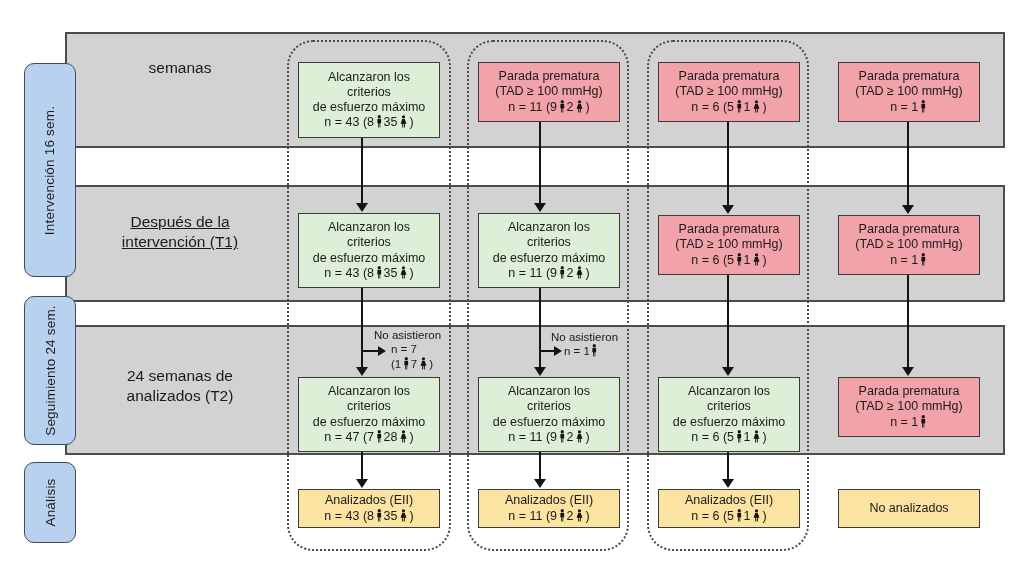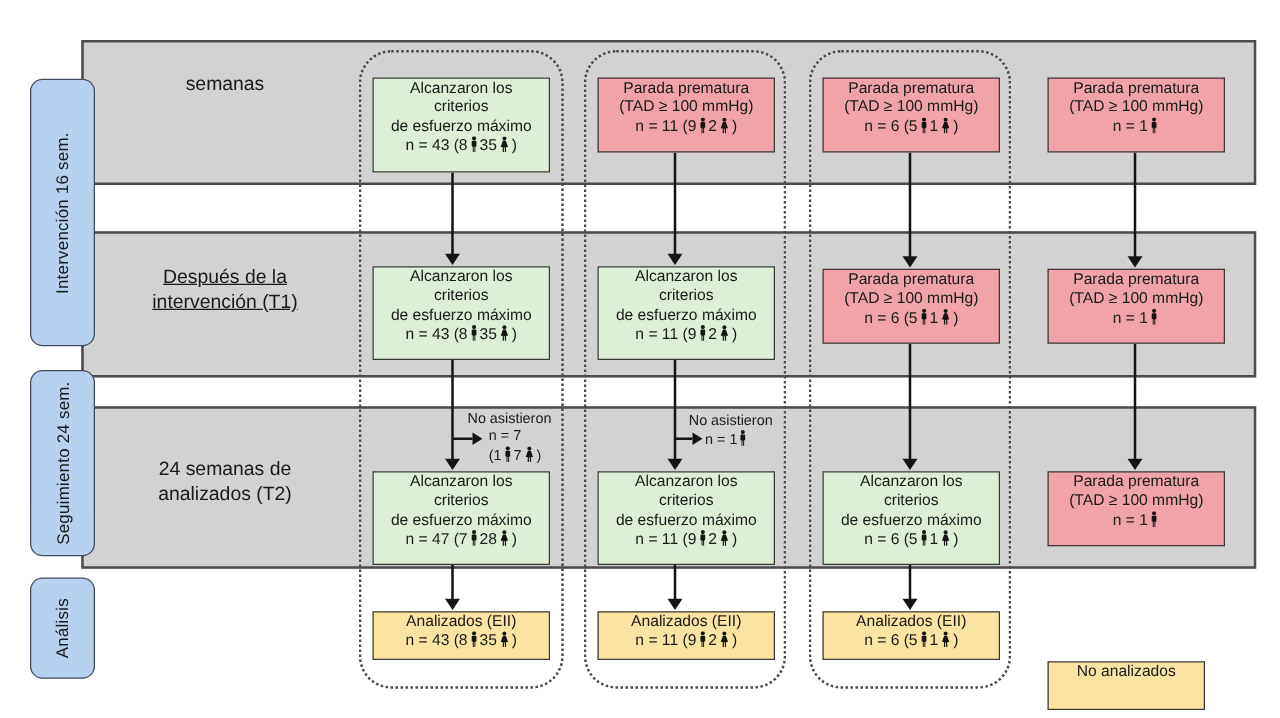--- a/index.html
+++ b/index.html
@@ -7,21 +7,21 @@
   .canvas{position:relative;width:1024px;height:574px;background:#ffffff;overflow:hidden;}
 
   .band{position:absolute;left:65px;width:940px;background:#d2d2d2;border:2px solid #4c4c4c;box-sizing:border-box;z-index:1;}
   .dotted{position:absolute;border:2px dotted #4a4a4a;border-radius:26px;box-sizing:border-box;z-index:2;}
 
   .sideLabel{position:absolute;background:#b7d1ee;border:1.5px solid #3f4a5a;border-radius:10px;display:flex;align-items:center;justify-content:center;box-sizing:border-box;z-index:2;}
   .sideLabel span{transform:rotate(-90deg);white-space:nowrap;font-size:13.5px;letter-spacing:.2px;}
 
   .rowLabel{position:absolute;text-align:center;font-size:15.5px;line-height:1.3;z-index:2;}
 
-  .box{position:absolute;border:1.5px solid #3a3a3a;box-sizing:border-box;display:flex;flex-direction:column;align-items:center;text-align:center;font-size:12.5px;line-height:1.22;z-index:4;}
+  .box{position:absolute;border:1.5px solid #3a3a3a;box-sizing:border-box;display:flex;flex-direction:column;align-items:center;justify-content:center;text-align:center;font-size:12.5px;line-height:1.22;z-index:4;}
   .box.green{background:#ddefd6;}
   .box.red{background:#f2a3aa;}
   .box.yellow{background:#fbe3a2;}
   .bline{white-space:nowrap;}
 
   .vline{position:absolute;width:2px;background:#141414;z-index:3;}
   .ahead{position:absolute;width:0;height:0;border-left:6px solid transparent;border-right:6px solid transparent;border-top:9px solid #141414;z-index:3;}
   .hline{position:absolute;height:2px;background:#141414;z-index:3;}
   .rhead{position:absolute;width:0;height:0;border-top:5px solid transparent;border-bottom:5px solid transparent;border-left:8px solid #141414;z-index:3;}
 
@@ -272,17 +272,17 @@
   <div class="box yellow" style="left:658px;top:489px;width:142px;height:39px;">
       <div class="bline"><span>Analizados (EII)</span></div>
       <div class="bline"><span>n = 6 (5</span><svg class="pg m" viewBox="0 0 10 20" xmlns="http://www.w3.org/2000/svg">
     <circle cx="5" cy="2.6" r="2.5"></circle>
     <path d="M3.2 5.6 L6.8 5.6 Q7.9 5.6 7.9 6.9 L7.9 12.6 L6.6 12.6 L6.6 19.4 L5.4 19.4 L5.4 13.2 L4.6 13.2 L4.6 19.4 L3.4 19.4 L3.4 12.6 L2.1 12.6 L2.1 6.9 Q2.1 5.6 3.2 5.6 Z"></path>
   </svg><span>1</span><svg class="pg f" viewBox="0 0 14 20" xmlns="http://www.w3.org/2000/svg">
     <circle cx="7" cy="2.6" r="2.5"></circle>
     <path d="M5.2 5.6 L8.8 5.6 L11.6 13.4 L9.1 13.4 L9.1 19.4 L7.6 19.4 L7.6 13.9 L6.4 13.9 L6.4 19.4 L4.9 19.4 L4.9 13.4 L2.4 13.4 Z"></path>
   </svg><span>)</span></div>
     </div>
-  <div class="box yellow" style="left:838px;top:489px;width:126px;height:39px;margin-top:40px;">
+  <div class="box yellow" style="left:838px;top:489px;width:142px;height:39px;">
       <div class="bline"><span>No analizados</span></div>
     </div>
 
 </div>
 
 </body></html>

